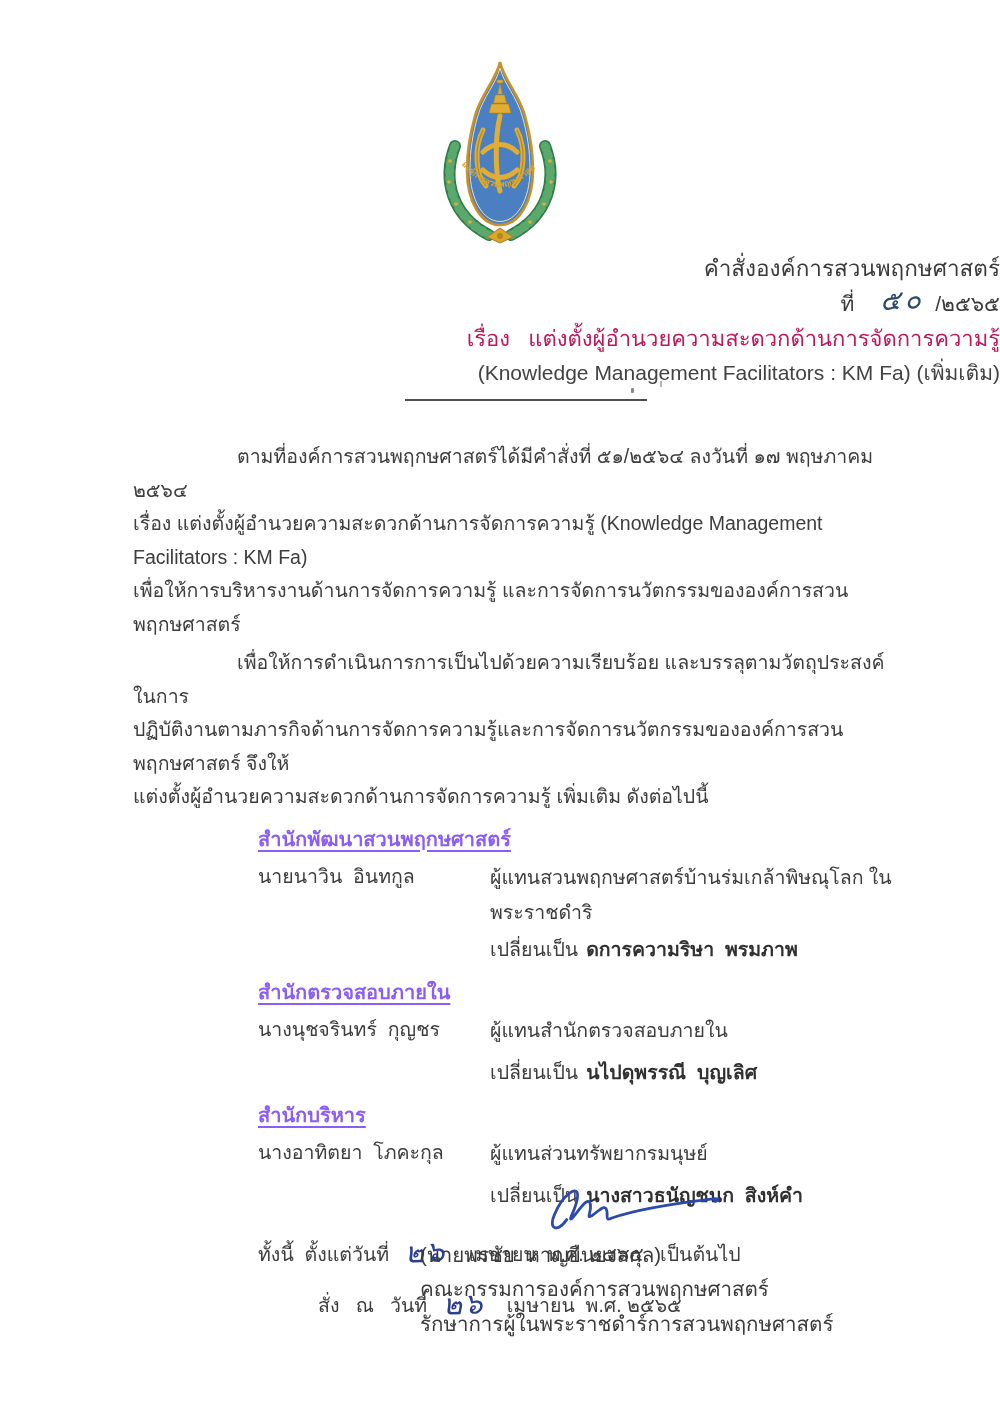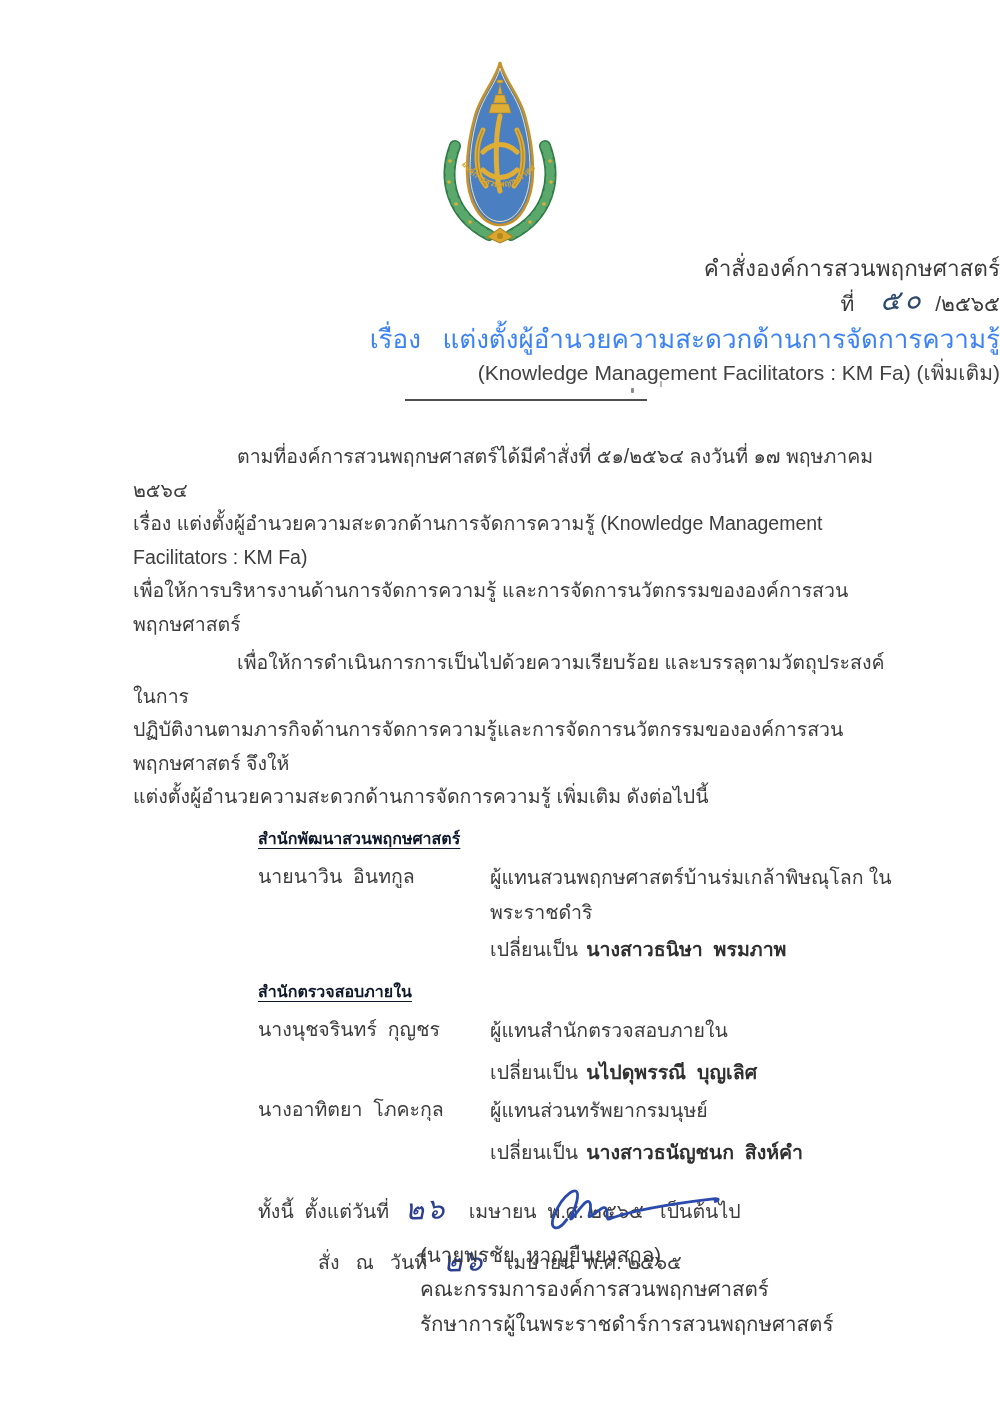--- a/index.html
+++ b/index.html
@@ -24,38 +24,38 @@
   .number-line { font-size:21px; line-height:36px; color:#3a3a3a; }
   .hw-number {
     display:inline-block;
     font-size:27px; line-height:20px;
     color:#2e4a6b;
     letter-spacing:4px;
     transform:rotate(-3deg) translateY(-2px);
     margin:0 10px 0 26px;
     font-style:italic;
   }
-  .subject-line { font-size:26px; line-height:34px; color:#3b82f6; }
+  .subject-line { font-size:22px; line-height:34px; color:#be185d; }
   .subject-en { font-size:21px; line-height:34px; color:#424242; }
   .title-divider { position:absolute; top:399px; left:405px; width:242px; height:2px; background:#4e4e4e; }
   .speck { position:absolute; top:388px; left:631px; width:3px; height:5px; background:#8a8a8a; border-radius:1px; }
   .speck2 { position:absolute; top:381px; left:660px; width:2px; height:6px; background:#b5b5b5; }
 
   
   .body-block { position:absolute; top:440px; left:133px; width:779px; font-size:19.5px; line-height:33.5px; }
   .para div { white-space:pre-wrap; }
   .para div:first-child { text-indent:104px; }
   .para-2 { margin-top:5px; }
 
   .section-header {
     margin:7px 0 0 125px;
-    font-weight:700; color:#0f172a;
+    font-weight:700; color:#8b5cf6;
     text-decoration:underline;
     text-underline-offset:4px;
-    font-size:16px; line-height:36px;
+    font-size:20px; line-height:36px;
   }
   .sec-row { display:flex; margin:3px 0 0 125px; }
   .sec-row .name-col { width:232px; flex:0 0 232px; }
   .pos-col { flex:1; }
   .pos-line { line-height:35px; }
   .change-line { line-height:35px; margin-top:2px; }
   .change-line.gap { margin-top:7px; }
   .new-name { font-weight:700; color:#303030; margin-left:8px; }
 
   .date-line { margin:22px 0 0 125px; font-size:19.5px; line-height:38px; }
@@ -155,33 +155,34 @@
         <div>เพื่อให้การดำเนินการการเป็นไปด้วยความเรียบร้อย และบรรลุตามวัตถุประสงค์ ในการ</div>
         <div>ปฏิบัติงานตามภารกิจด้านการจัดการความรู้และการจัดการนวัตกรรมขององค์การสวนพฤกษศาสตร์ จึงให้</div>
         <div>แต่งตั้งผู้อำนวยความสะดวกด้านการจัดการความรู้ เพิ่มเติม ดังต่อไปนี้</div>
       </div>
 
     <div class="section-header pre">สำนักพัฒนาสวนพฤกษศาสตร์</div>
     <div class="sec-row">
       <div class="name-col pre">นายนาวิน  อินทกูล</div>
       <div class="pos-col">
         <div class="pos-line pre">ผู้แทนสวนพฤกษศาสตร์บ้านร่มเกล้าพิษณุโลก ในพระราชดำริ</div>
-        <div class="change-line"><span class="pre">เปลี่ยนเป็น</span><span class="new-name pre">นางสาวธนิษา  พรมภาพ</span></div>
+        <div class="change-line"><span class="pre">เปลี่ยนเป็น</span><span class="new-name pre">ดการความริษา  พรมภาพ</span></div>
       </div>
     </div>
 
     <div class="section-header pre">สำนักตรวจสอบภายใน</div>
     <div class="sec-row">
       <div class="name-col pre">นางนุชจรินทร์  กุญชร</div>
       <div class="pos-col">
         <div class="pos-line pre">ผู้แทนสำนักตรวจสอบภายใน</div>
         <div class="change-line gap"><span class="pre">เปลี่ยนเป็น</span><span class="new-name pre">นไปดุพรรณี  บุญเลิศ</span></div>
       </div>
     </div>
 
+    <div class="section-header pre">สำนักบริหาร</div>
     <div class="sec-row">
       <div class="name-col pre">นางอาทิตยา  โภคะกุล</div>
       <div class="pos-col">
         <div class="pos-line pre">ผู้แทนส่วนทรัพยากรมนุษย์</div>
         <div class="change-line gap"><span class="pre">เปลี่ยนเป็น</span><span class="new-name pre">นางสาวธนัญชนก  สิงห์คำ</span></div>
       </div>
     </div>
 
     <div class="date-line effective"><span class="pre">ทั้งนี้  ตั้งแต่วันที่</span><span class="hw-day">๒๖</span><span class="pre">เมษายน  พ.ศ. ๒๕๖๕   เป็นต้นไป</span></div>
     <div class="date-line order"><span class="pre">สั่ง   ณ   วันที่</span><span class="hw-day">๒๖</span><span class="pre">เมษายน  พ.ศ. ๒๕๖๕</span></div>

